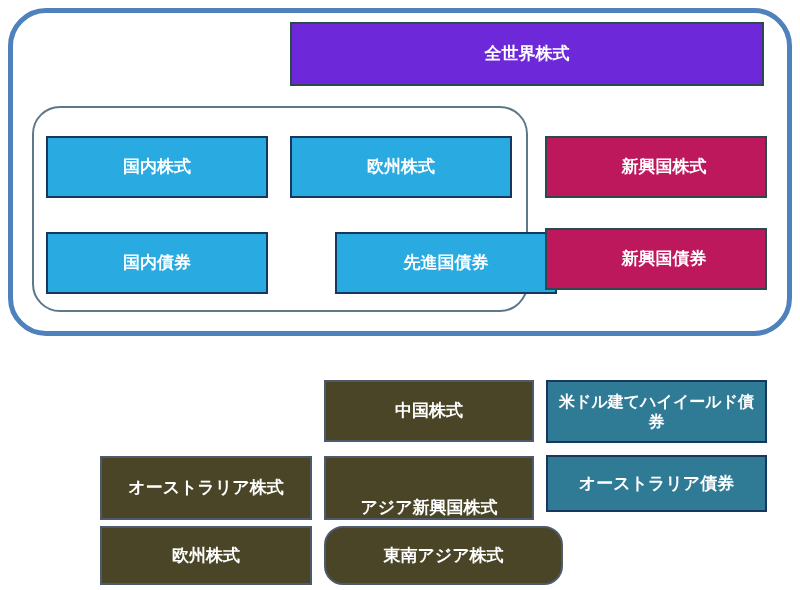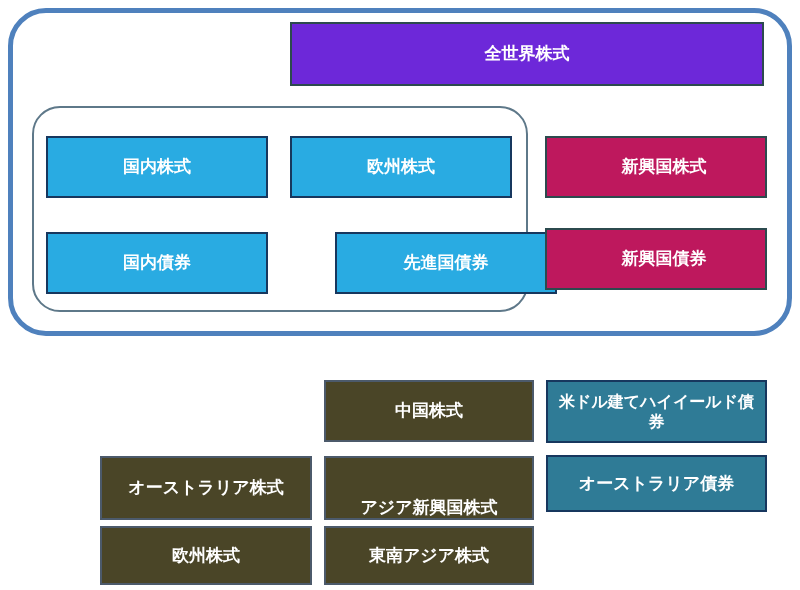--- a/index.html
+++ b/index.html
@@ -81,21 +81,21 @@
   </div>
   <div class="abs box box-olive" style="left:324px; top:380px; width:210px; height:62px;">
     <span>中国株式</span>
   </div>
   <div class="abs box box-olive" style="left:324px; top:456px; width:210px; height:64px;align-items:flex-end;">
     <span>アジア新興国株式</span>
   </div>
   <div class="abs box box-olive" style="left:100px; top:526px; width:212px; height:59px;">
     <span>欧州株式</span>
   </div>
-  <div class="abs box box-olive" style="left:324px; top:526px; width:210px; height:59px;">
+  <div class="abs box box-olive" style="left:324px; top:526px; width:239px; height:59px;border-radius:19px;">
     <span>東南アジア株式</span>
   </div>
 
   <div class="abs box box-teal long" style="left:546px; top:380px; width:221px; height:63px;">
     <span>米ドル建てハイイールド債券</span>
   </div>
   <div class="abs box box-teal" style="left:546px; top:455px; width:221px; height:57px;">
     <span>オーストラリア債券</span>
   </div>
 

